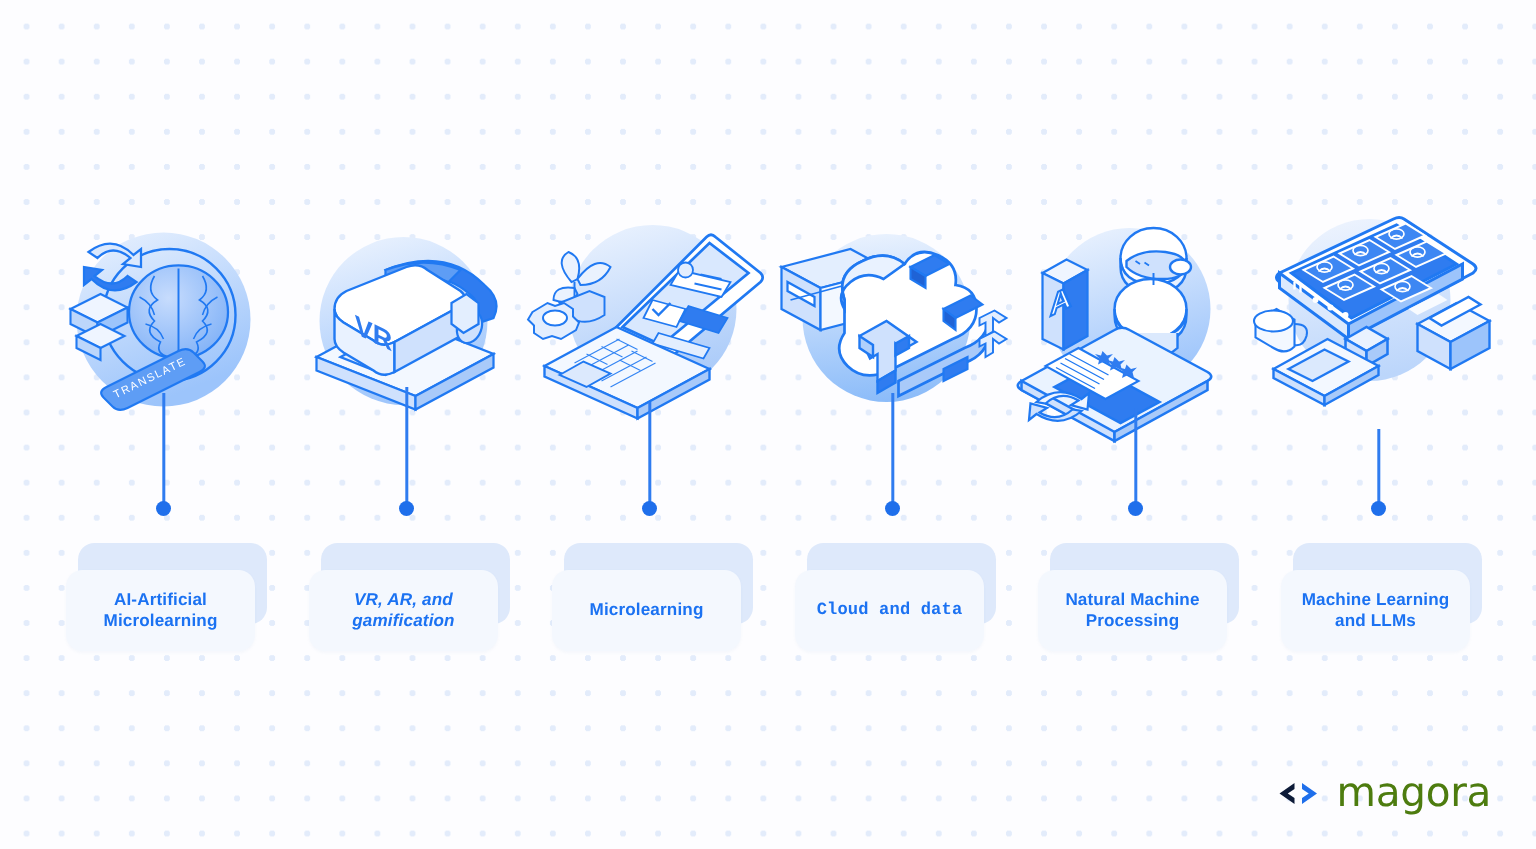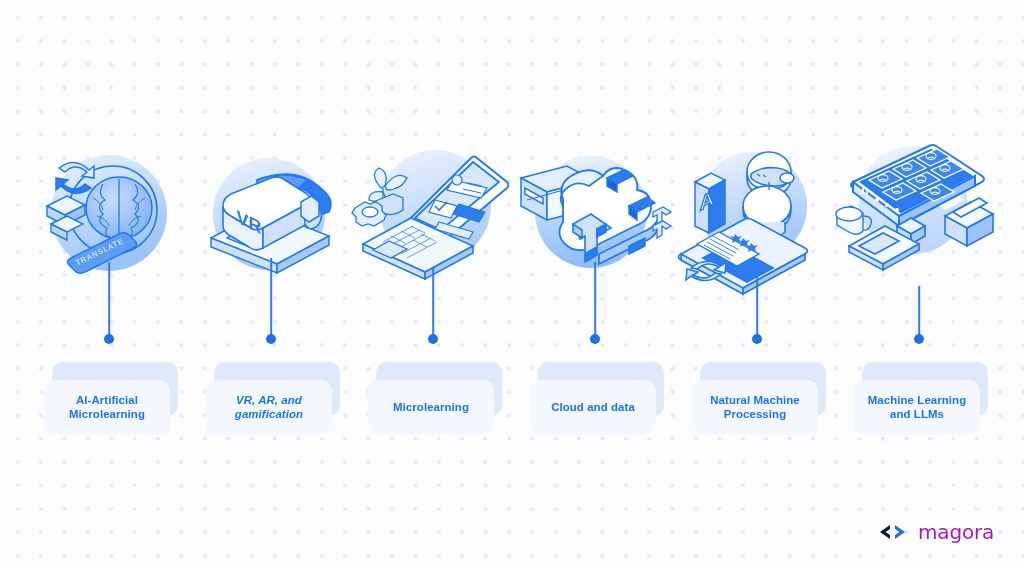--- a/index.html
+++ b/index.html
@@ -88,22 +88,22 @@
   }
 
   
   #logo{
     position:absolute;
     right:30px;bottom:22px;
     display:flex;align-items:center;gap:9px;
   }
   #logo .mark{width:30px;height:18px;}
   #logo .word{
-    font-size:20px;
-    color:#a21caf;
+    font-size:27px;
+    color:#4d7c0f;
     letter-spacing:-.2px;
     font-family:"DejaVu Sans", sans-serif;
   }
 </style>
 </head>
 <body>
 
 <div id="dots"></div>
 
 <div id="board">
@@ -278,21 +278,21 @@
       <div class="knob" style="top:66px;"></div>
     </div>
     <div class="card" style="top:362px;">
       <div class="back"></div>
       <div class="front">
         <span>Microlearning</span>
       </div>
     </div>
   </div>
 
-  <div class="col" style="left:514px;">
+  <div class="col" style="left:514px;font-family:Liberation Mono, monospace;">
     <div class="art" style="top:150px;">
       <svg viewBox="0 0 168 150">
         <defs>
           <linearGradient id="circ4" x1="0.3" y1="0" x2="0.4" y2="1">
             <stop offset="0" stop-color="#eaf2fe"></stop>
             <stop offset="1" stop-color="#8cbcf9"></stop>
           </linearGradient>
         </defs>
         <circle cx="80" cy="62" r="56" fill="url(#circ4)"></circle>
 

